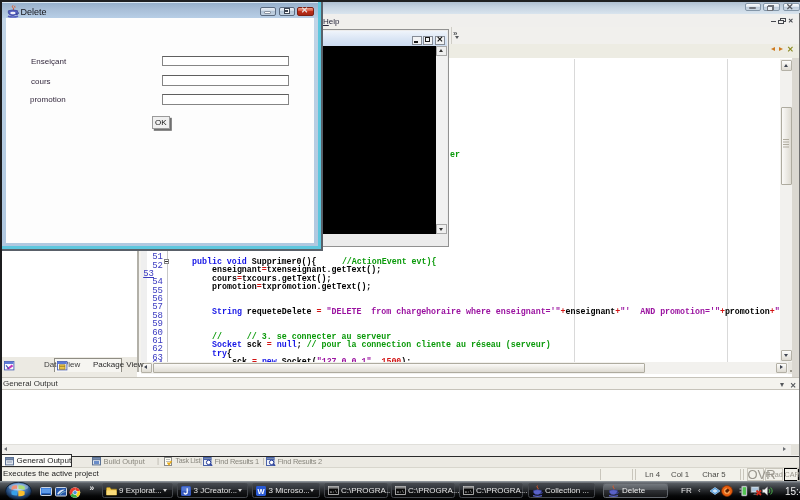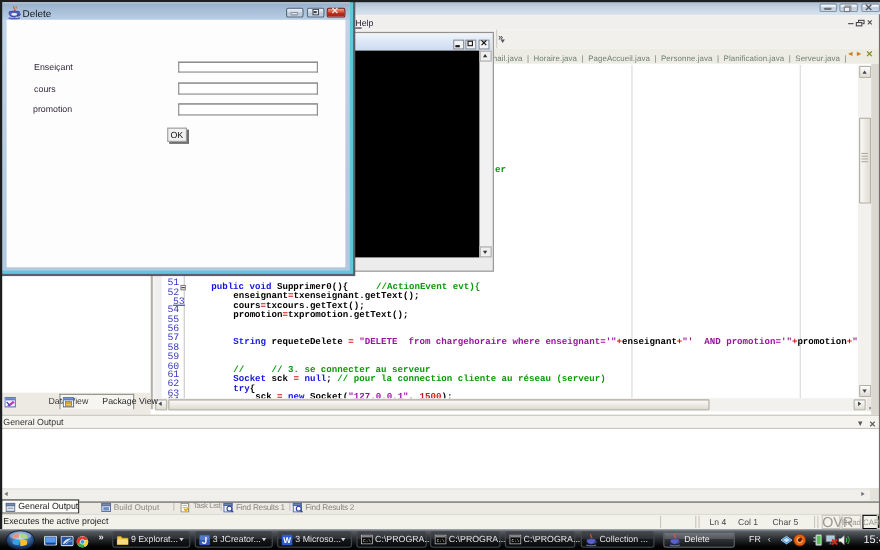--- a/index.html
+++ b/index.html
@@ -33,41 +33,40 @@
 <div class="a" style="left:780px;top:17.8px;width:3.6px;height:2.6px;border:1px solid #44464c;"></div>
 <div class="a" style="left:778.4px;top:19.6px;width:3.6px;height:2.6px;border:1px solid #44464c;background:#f0efed;"></div>
 <div class="a" style="left:788px;top:16.8px;color:#44464c;font-size:6.5px;font-weight:bold;">✕</div>
 
 <div class="a" style="left:0;top:27px;width:800px;height:17px;background:#f1f0ed;"></div>
 <div class="a" style="left:451px;top:27px;width:1px;height:17px;background:#cfcdc6;"></div>
 <div class="a" style="left:453px;top:28.5px;color:#55585c;font-size:8px;font-weight:bold;">»</div>
 <div class="a" style="left:454.5px;top:35.5px;width:0;height:0;border-left:2.6px solid transparent;border-right:2.6px solid transparent;border-top:3.2px solid #55585c;"></div>
 
 <div class="a" style="left:0;top:44px;width:800px;height:14px;background:#edece3;border-bottom:1px solid #fbfbf8;"></div>
-<div class="a tabtxt" style="left:448px;top:47.5px;white-space:pre;">nail.java  |  Horaire.java  |  PageAccueil.java  |  Personne.java  |  Planification.java  |  Serveur.java  |</div>
 <div class="a" style="left:771px;top:46.5px;width:0;height:0;border-top:2.6px solid transparent;border-bottom:2.6px solid transparent;border-right:4px solid #cf7a1e;"></div>
 <div class="a" style="left:779px;top:46.5px;width:0;height:0;border-top:2.6px solid transparent;border-bottom:2.6px solid transparent;border-left:4px solid #cf7a1e;"></div>
 <div class="a" style="left:787px;top:44.5px;color:#8a8a1e;font-size:8px;font-weight:bold;">✕</div>
 
 <div class="a" style="left:0;top:58px;width:800px;height:319px;background:#ffffff;"></div>
 
 <div class="a" style="left:137px;top:58px;width:1.5px;height:314px;background:#b2b0a8;"></div>
 <div class="a" style="left:138.5px;top:58px;width:2px;height:314px;background:#f4f3ef;"></div>
 
 <div class="a" style="left:140.5px;top:58px;width:6px;height:305px;background:#efefef;"></div>
 <div class="a" style="left:166.5px;top:58px;width:1px;height:305px;background:#c8c8c8;"></div>
 
 <div class="a" style="left:574px;top:59px;width:1px;height:303px;background:#d9d9d9;"></div>
 <div class="a" style="left:727px;top:59px;width:1px;height:303px;background:#d9d9d9;"></div>
 
 <div class="cl cm" style="left:450px;top:150.8px;">er</div>
 
 <div class="ln" style="left:139px;top:253.3px;">51</div>
 <div class="ln" style="left:139px;top:261.7px;">52</div>
-<div class="ln" style="left:144px;top:270px;text-decoration:underline;">53</div>
+<div class="ln" style="left:130px;top:270px;text-decoration:underline;">53</div>
 <div class="ln" style="left:139px;top:278.4px;">54</div>
 <div class="ln" style="left:139px;top:286.7px;">55</div>
 <div class="ln" style="left:139px;top:295.1px;">56</div>
 <div class="ln" style="left:139px;top:303.4px;">57</div>
 <div class="ln" style="left:139px;top:311.8px;">58</div>
 <div class="ln" style="left:139px;top:320.2px;">59</div>
 <div class="ln" style="left:139px;top:328.5px;">60</div>
 <div class="ln" style="left:139px;top:336.9px;">61</div>
 <div class="ln" style="left:139px;top:345.2px;">62</div>
 <div class="ln" style="left:139px;top:353.6px;">63</div>

